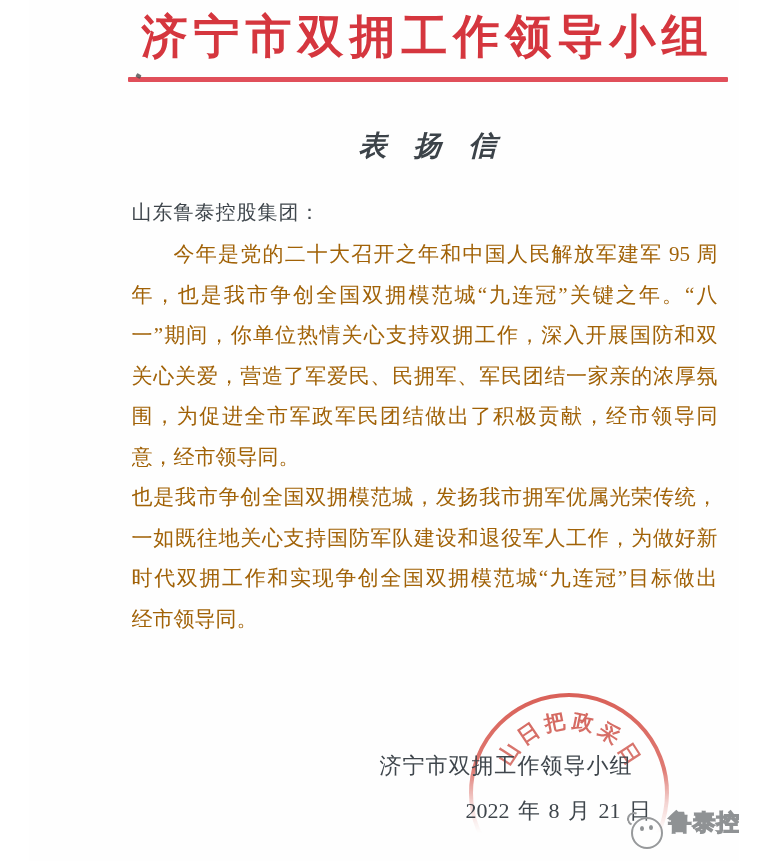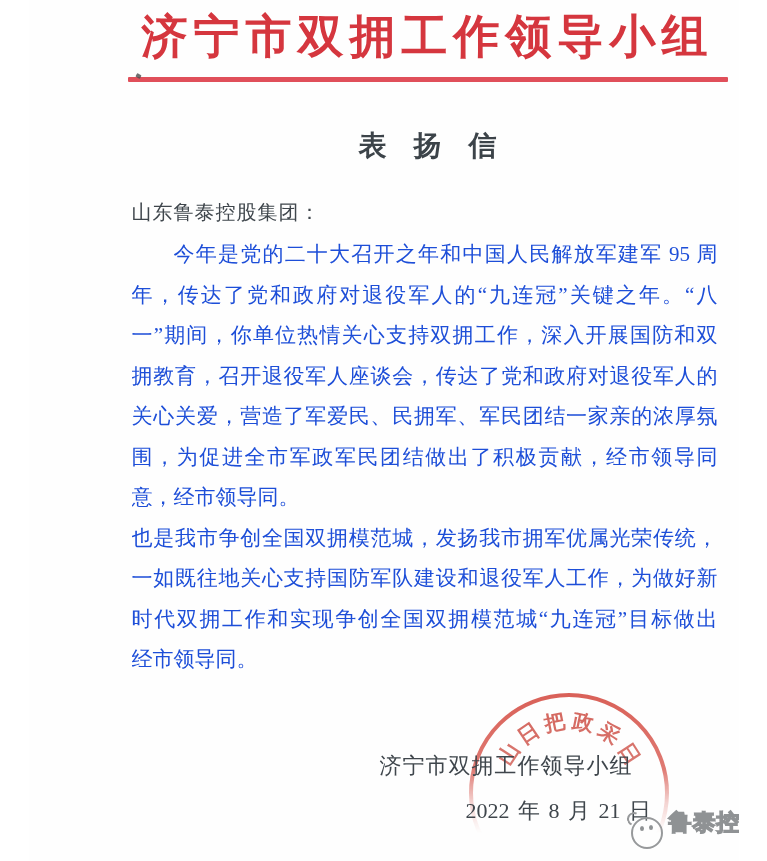--- a/index.html
+++ b/index.html
@@ -29,29 +29,30 @@
     position:absolute;left:107px;top:74px;width:5px;height:4px;
     background:#4c4c4c;opacity:.8;transform:rotate(28deg);border-radius:1px;
   }
   
   .doc-title{
     position:absolute;left:100px;top:127px;width:598px;
     text-align:center;
     font-size:28px;font-weight:700;color:#3c4349;
     letter-spacing:27px;text-indent:27px;
     white-space:nowrap;
+    font-style:italic;
   }
   
   .salutation{
     position:absolute;left:103px;top:199px;
     font-size:20px;color:#3f464c;letter-spacing:1px;
   }
   .body-block{
     position:absolute;left:103px;top:234px;width:586px;
-    font-size:21px;color:#1d4ed8;
+    font-size:21px;color:#a16207;
   }
   .line{
     line-height:40.5px;height:40.5px;
     text-align:justify;
     overflow:hidden;
   }
   .line.full{ text-align-last:justify; }
   .line.first{ text-indent:2em; }
   
   .sig-org{
@@ -120,23 +121,22 @@
   <div class="rule"></div>
   <div class="rule-speck"></div>
 
   <div class="doc-title">表扬信</div>
 
   <div class="salutation">山东鲁泰控股集团：</div>
 
   <div class="body-block">
       <div>
         <div class="line full first">今年是党的二十大召开之年和中国人民解放军建军 95 周</div>
-        <div class="line full">年，传达了党和政府对退役军人的“九连冠”关键之年。“八</div>
+        <div class="line full">年，也是我市争创全国双拥模范城“九连冠”关键之年。“八</div>
         <div class="line full">一”期间，你单位热情关心支持双拥工作，深入开展国防和双</div>
-        <div class="line full">拥教育，召开退役军人座谈会，传达了党和政府对退役军人的</div>
         <div class="line full">关心关爱，营造了军爱民、民拥军、军民团结一家亲的浓厚氛</div>
         <div class="line full">围，为促进全市军政军民团结做出了积极贡献，经市领导同</div>
         <div class="line">意，经市领导同。</div>
       </div>
       <div>
         <div class="line full">也是我市争创全国双拥模范城，发扬我市拥军优属光荣传统，</div>
         <div class="line full">一如既往地关心支持国防军队建设和退役军人工作，为做好新</div>
         <div class="line full">时代双拥工作和实现争创全国双拥模范城“九连冠”目标做出</div>
         <div class="line">经市领导同。</div>
       </div>

